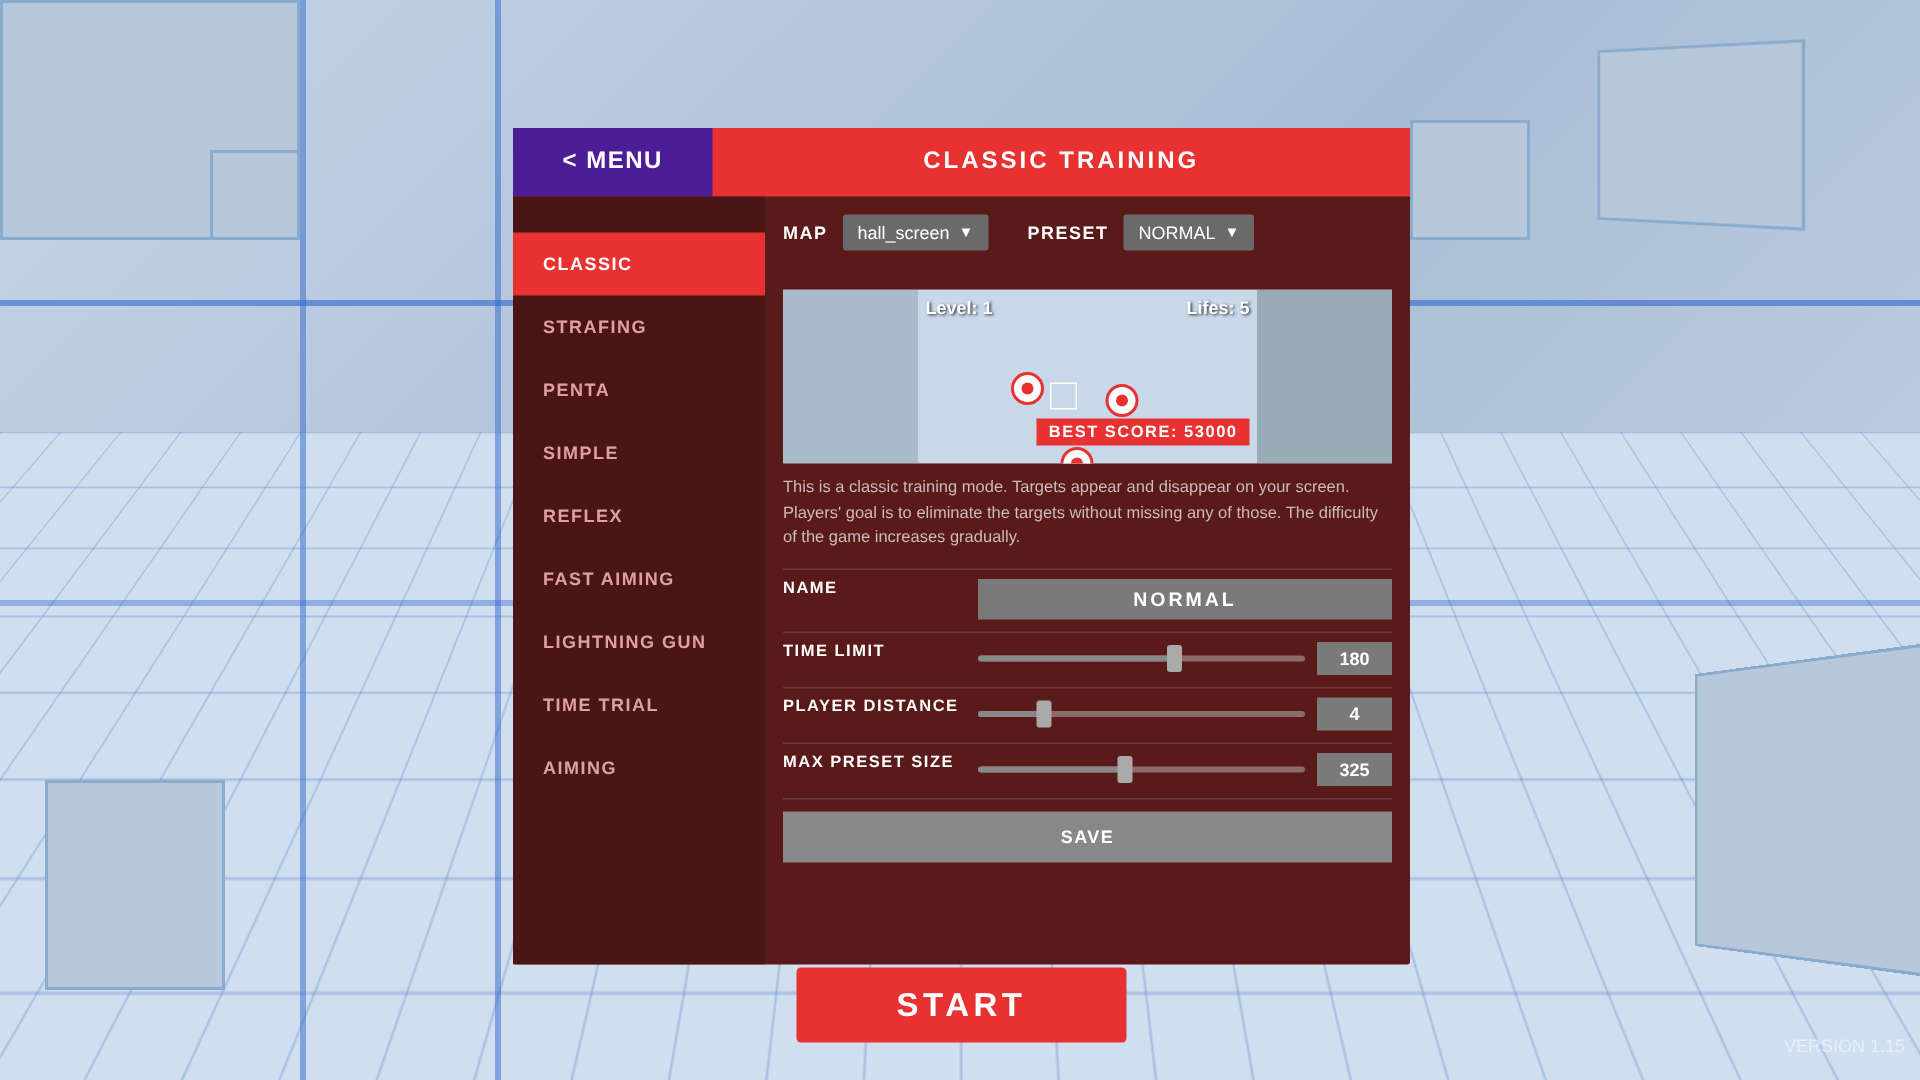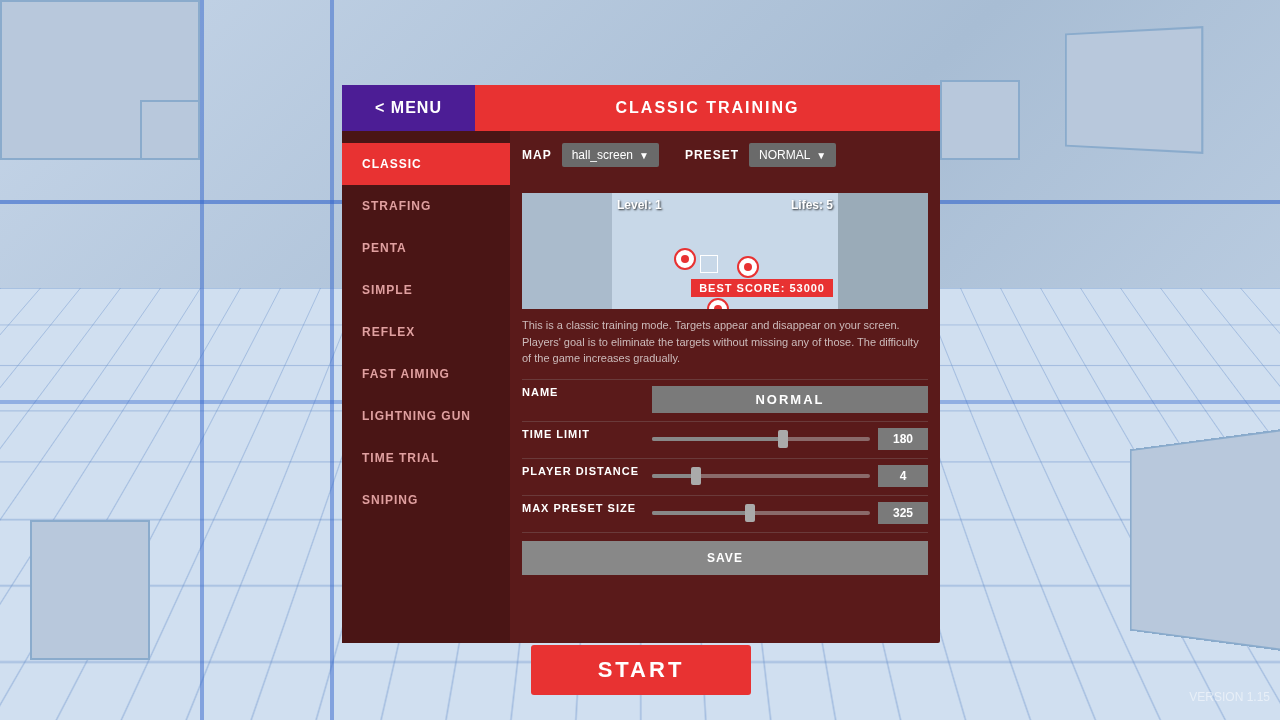--- a/index.html
+++ b/index.html
@@ -113,21 +113,21 @@
       overflow: hidden;
     }
 
     
     .sidebar {
       width: 168px;
       background: #4a1515;
       flex-shrink: 0;
       display: flex;
       flex-direction: column;
-      padding-top: 12px;
+      padding-top: 24px;
     }
 
     .sidebar-item {
       padding: 14px 20px;
       color: #e0a0a0;
       font-size: 12px;
       font-weight: bold;
       letter-spacing: 1px;
       cursor: pointer;
     }
@@ -457,21 +457,21 @@
     <div class="sidebar">
 
     <div class="sidebar-item active">CLASSIC</div>
         <div class="sidebar-item">STRAFING</div>
         <div class="sidebar-item">PENTA</div>
         <div class="sidebar-item">SIMPLE</div>
         <div class="sidebar-item">REFLEX</div>
         <div class="sidebar-item">FAST AIMING</div>
         <div class="sidebar-item">LIGHTNING GUN</div>
         <div class="sidebar-item">TIME TRIAL</div>
-        <div class="sidebar-item">SNIPING</div>
+        <div class="sidebar-item">AIMING</div>
       </div>
 
     <div class="right-panel-wrapper">
       <div class="right-panel">
 
         <div class="map-preset-row">
           <span class="label">MAP</span>
           <div class="dropdown">
             <span>hall_screen</span>
             <span class="dropdown-arrow">▼</span>

